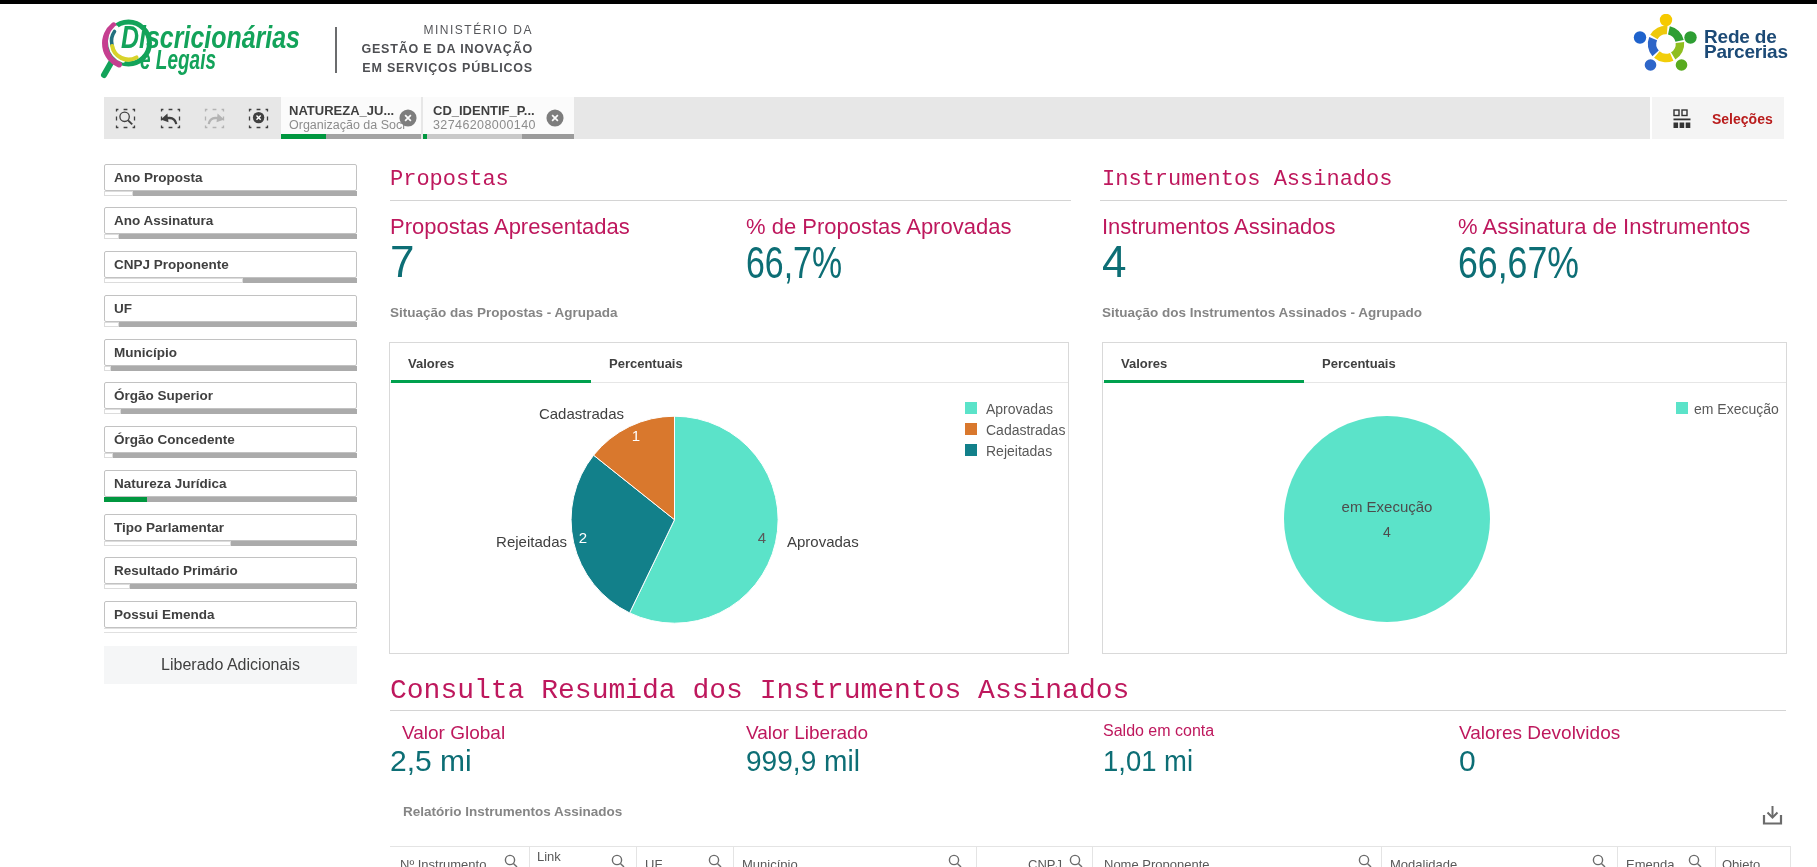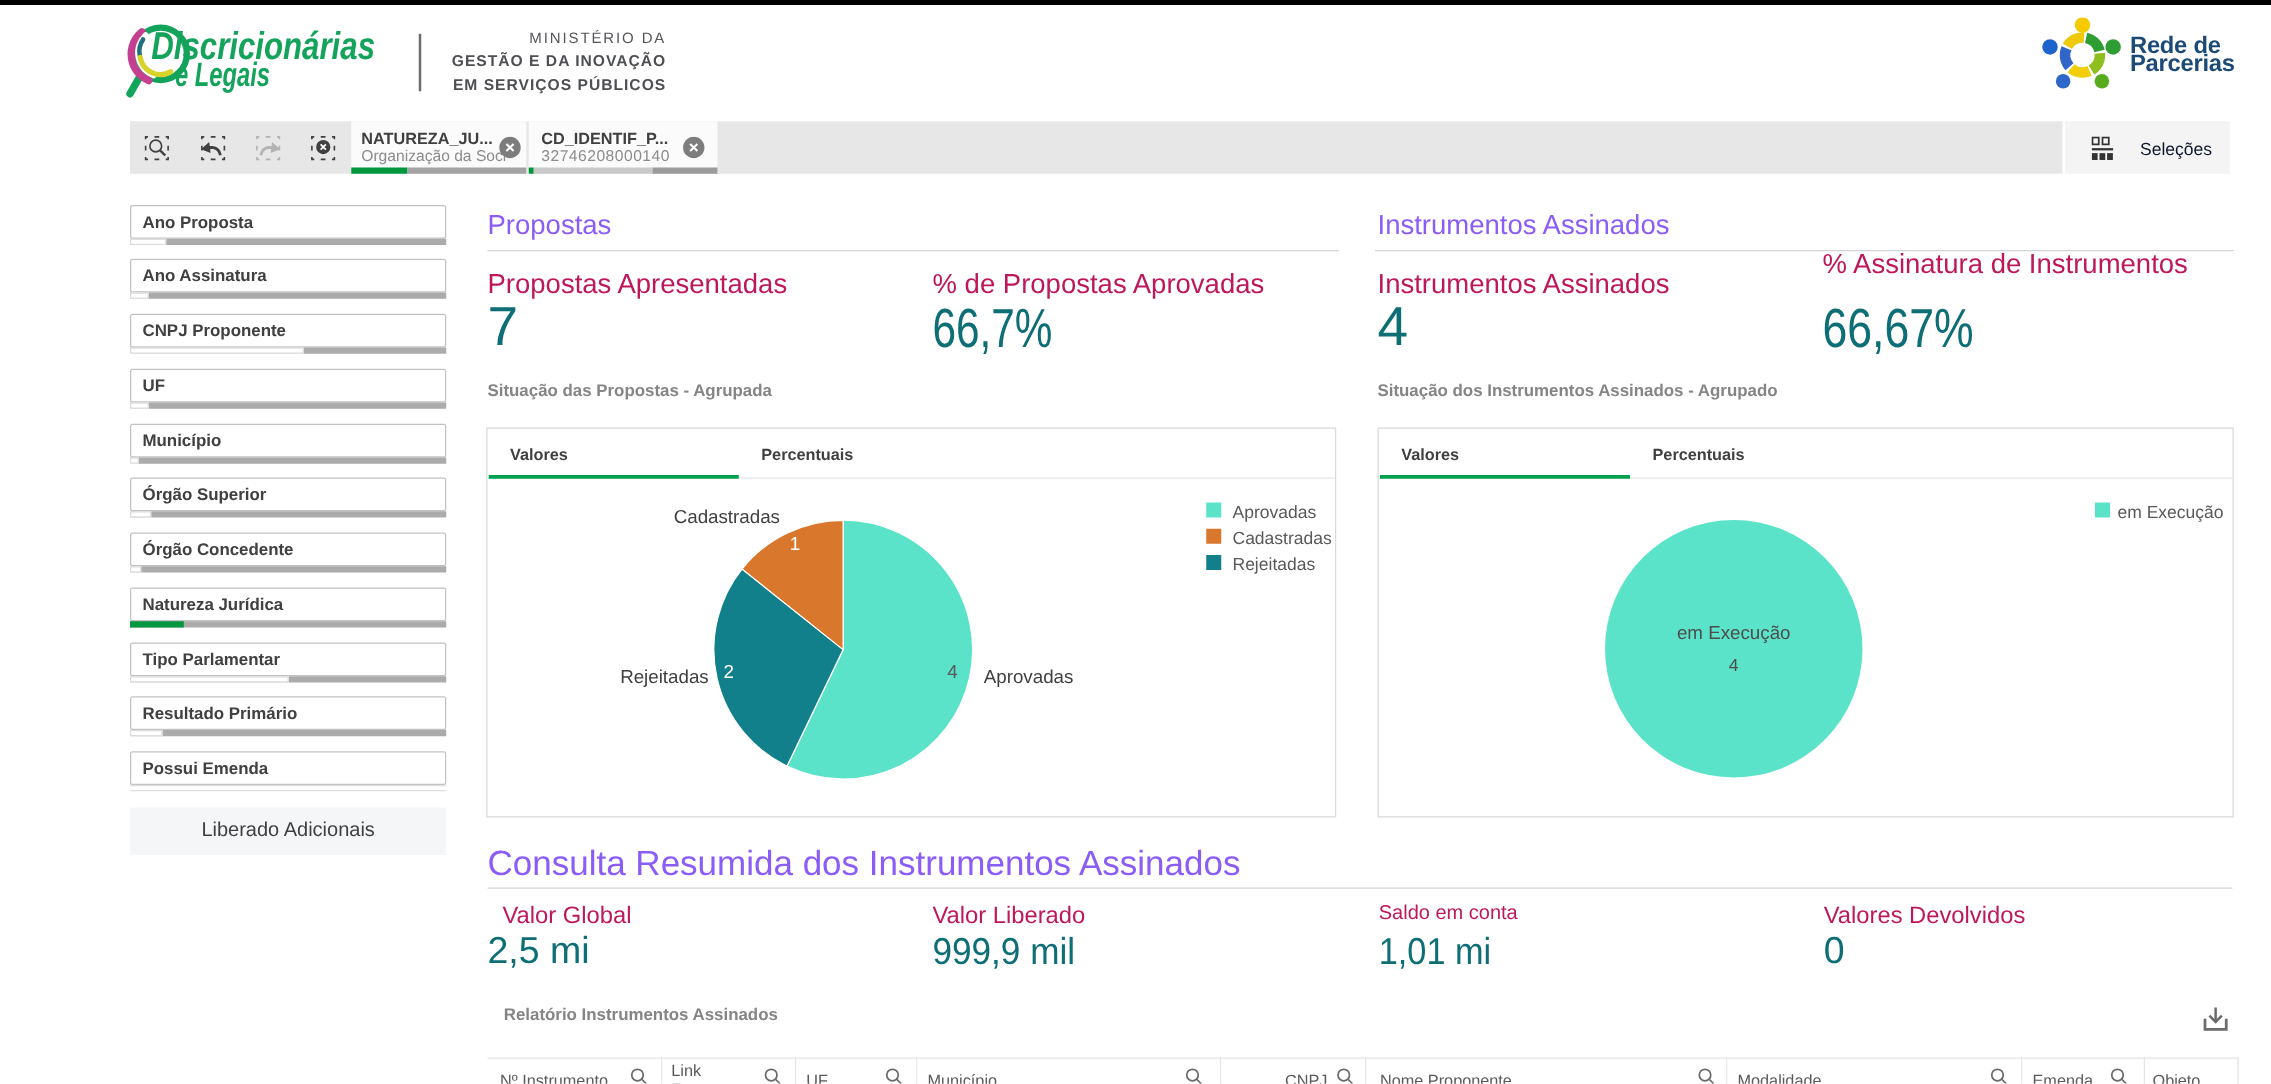--- a/index.html
+++ b/index.html
@@ -98,21 +98,21 @@
 </div>
 
 <svg class="abs" style="left:1673px;top:109px;" width="20" height="20" viewBox="0 0 20 20">
   <rect x="1" y="1" width="5" height="5.5" fill="none" stroke="#333" stroke-width="1.4"></rect>
   <rect x="9" y="1" width="5" height="5.5" fill="none" stroke="#333" stroke-width="1.4"></rect>
   <rect x="0.5" y="9.5" width="17" height="1.8" fill="#333"></rect>
   <rect x="0.5" y="13.5" width="4.6" height="5.5" fill="#333"></rect>
   <rect x="6.6" y="13.5" width="4.6" height="5.5" fill="#333"></rect>
   <rect x="12.7" y="13.5" width="4.6" height="5.5" fill="#333"></rect>
 </svg>
-<div class="abs" style="left:1712px;top:111px;font-size:14px;font-weight:400;color:#0f172a;">Seleções</div>
+<div class="abs" style="left:1712px;top:111px;font-size:14px;font-weight:700;color:#b91c1c;">Seleções</div>
 
 <style>
   .fbox { position:absolute; left:104px; width:253px; height:27px; background:#fff;
           border:1px solid #c2c2c2; border-radius:2px; font-size:13.5px; font-weight:700;
           color:#404040; line-height:26px; padding-left:9px; }
   .fbar { position:absolute; left:104px; width:253px; height:5px; background:#ababab; }
   .fbar .w { position:absolute; left:0; top:0; height:5px; background:#fff; border:1px solid #dcdcdc; }
   .fbar .g { position:absolute; left:0; top:0; height:5px; background:#00973f; }
 </style>
 <div class="fbox" style="top:164px;">Ano Proposta</div>
@@ -153,21 +153,21 @@
   </div>
 <div class="fbox" style="top:557px;">Resultado Primário</div>
 <div class="fbar" style="top:584px;">
     <div class="w" style="width:26px;"></div>
   </div>
 <div class="fbox" style="top:601px;">Possui Emenda</div>
 <div class="fbar" style="top:628px;background:#fff;border-top:1px solid #e0e0e0;border-bottom:1px solid #e0e0e0;"></div>
 <div class="abs" style="left:104px;top:646px;width:253px;height:38px;background:#f5f6f7;text-align:center;font-size:16px;color:#404040;line-height:38px;">Liberado Adicionais</div>
 
 <style>
-  .sectitle { position:absolute; font-size:22px; color:#8b5cf6; }
+  .sectitle { position:absolute; font-size:22px; color:#be185d;font-family:Liberation Mono, monospace; }
   .hr { position:absolute; height:1px; background:#d4d4d4; }
   .kpilabel { position:absolute; font-size:22px; color:#be185d; }
   .kpival { position:absolute; font-size:44px; color:#0d6e75; }
   .smalltitle { position:absolute; font-size:13.5px; font-weight:700; color:#858585; }
   .tabbox { position:absolute; top:342px; height:312px; background:#fff; border:1px solid #d9d9d9; }
   .tabrow { position:absolute; left:0; top:0; right:0; height:40px; border-bottom:1px solid #e6e6e6; }
   .tablbl { position:absolute; top:13px; font-size:13px; font-weight:700; color:#404040; }
   .tabul { position:absolute; left:1px; top:37px; width:200px; height:3px; background:#00a14e; }
   .pietxt { position:absolute; font-size:15px; color:#404040; white-space:nowrap; }
   .legsq { position:absolute; width:12px; height:12px; }
@@ -206,21 +206,21 @@
 <div class="leglbl" style="left:986px;top:401px;">Aprovadas</div>
 <div class="legsq" style="left:965px;top:423px;background:#d9782d;"></div>
 <div class="leglbl" style="left:986px;top:422px;">Cadastradas</div>
 <div class="legsq" style="left:965px;top:444px;background:#12808a;"></div>
 <div class="leglbl" style="left:986px;top:443px;">Rejeitadas</div>
 
 <div class="sectitle" style="left:1102px;top:167px;">Instrumentos Assinados</div>
 <div class="hr" style="left:1100px;top:200px;width:687px;"></div>
 <div class="kpilabel" style="left:1102px;top:214px;">Instrumentos Assinados</div>
 <div class="kpival" style="left:1102px;top:237px;">4</div>
-<div class="kpilabel" style="left:1458px;top:198px;">% Assinatura de Instrumentos</div>
+<div class="kpilabel" style="left:1458px;top:214px;">% Assinatura de Instrumentos</div>
 <svg class="abs" style="left:1458px;top:237px;" width="135" height="52" viewBox="0 0 135 52">
     <text x="0" y="40.5" font-family="Liberation Sans, sans-serif" font-size="44" fill="#0d6e75" textLength="121" lengthAdjust="spacingAndGlyphs">66,67%</text>
   </svg>
 <div class="smalltitle" style="left:1102px;top:305px;">Situação dos Instrumentos Assinados - Agrupado</div>
 <div class="tabbox" style="left:1102px;width:685px;">
   <div class="tabrow">
       <div class="tablbl" style="left:18px;">Valores</div>
       <div class="tablbl" style="left:219px;">Percentuais</div>
       <div class="tabul"></div>
     </div>

